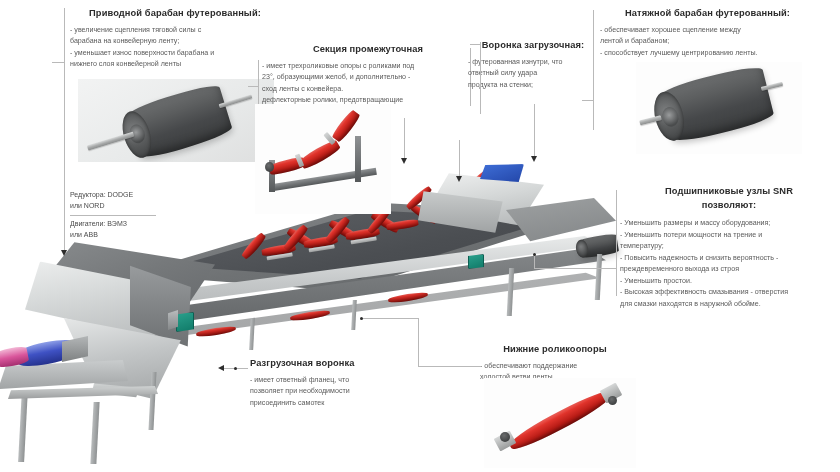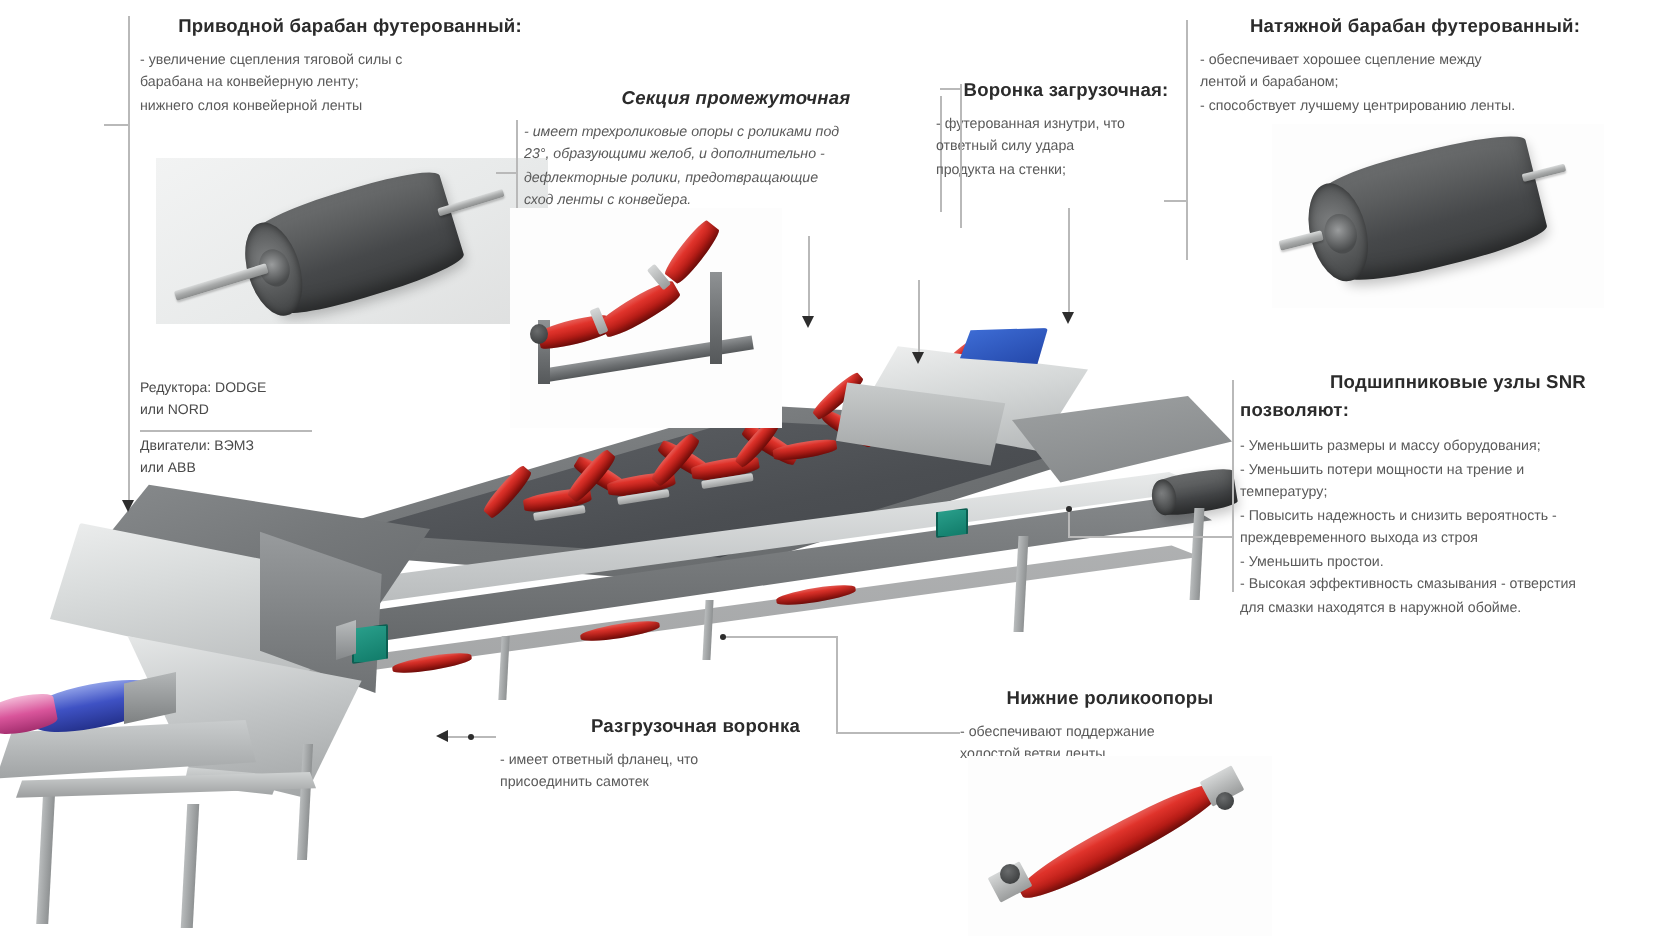--- a/index.html
+++ b/index.html
@@ -20,21 +20,21 @@
   .callout{position:absolute;}
   .callout .c-title{
     font-size:9.3px;
     font-weight:bold;
     color:#2b2b2b;
     letter-spacing:.1px;
     line-height:1.25;
     margin:0 0 5px 0;
     text-align:center;
   }
-  .callout .c-title.left{text-align:left;}
+  .callout .c-title.left{text-align:center;}
   .callout .c-body{
     font-size:7.1px;
     line-height:1.62;
     color:#5a5a5a;
     margin:0;
   }
   .callout .c-body div{white-space:nowrap;}
 
   
   .rule{position:absolute;background:#b9b9b9;}
@@ -212,20 +212,21 @@
 
     <div class="leg" style="left:250px;top:168px;width:4px;height:32px;transform:skewX(-3deg);"></div>
     <div class="leg" style="left:352px;top:150px;width:4px;height:30px;transform:skewX(-3deg);"></div>
   </div>
 
   <div class="callout" style="left:70px;top:8px;width:210px;">
     <div class="c-title">Приводной барабан футерованный:</div>
     <div class="c-body">
       <div>- увеличение сцепления тяговой силы с</div>
       <div>барабана на конвейерную ленту;</div>
+      <div>- уменьшает износ поверхности барабана и</div>
       <div>нижнего слоя конвейерной ленты</div>
     </div>
   </div>
 
   <div class="photo pale" style="left:78px;top:79px;width:196px;height:83px;">
     <div class="drum-wrap" style="left:36px;top:14px;width:128px;height:58px;transform:rotate(-17deg);">
       <div class="drum-body" style="left:18px;top:2px;width:96px;height:54px;"></div>
       <div class="drum-cap" style="left:8px;top:5px;width:26px;height:48px;"></div>
       <div class="drum-hub" style="left:14px;top:19px;width:15px;height:19px;"></div>
       <div class="shaft" style="left:-30px;top:25px;width:48px;height:5px;"></div>
@@ -244,27 +245,27 @@
       <div>Редуктора: DODGE</div>
       <div>или NORD</div>
     </div>
     <div class="rule h" style="left:0;top:25px;width:86px;"></div>
     <div style="font-size:7px;line-height:1.5;color:#4a4a4a;margin-top:8px;">
       <div>Двигатели: ВЭМЗ</div>
       <div>или ABB</div>
     </div>
   </div>
 
-  <div class="callout" style="left:262px;top:44px;width:212px;font-style:italic;">
+  <div class="callout" style="left:262px;top:44px;width:212px;">
     <div class="c-title">Секция промежуточная</div>
     <div class="c-body">
       <div>- имеет трехроликовые опоры с роликами под</div>
       <div>23°, образующими желоб, и дополнительно -</div>
+      <div>сход ленты с конвейера.</div>
       <div>дефлекторные ролики, предотвращающие</div>
-      <div>сход ленты с конвейера.</div>
     </div>
   </div>
   <div class="rule v" style="left:470px;top:48px;height:58px;"></div>
   <div class="rule v" style="left:258px;top:60px;height:48px;"></div>
   <div class="rule h" style="left:248px;top:86px;width:11px;"></div>
 
   <div class="photo white" style="left:255px;top:104px;width:136px;height:110px;">
     <div class="frame-bar" style="left:16px;top:72px;width:106px;height:7px;transform:rotate(-9deg);"></div>
     <div class="frame-bar" style="left:14px;top:56px;width:6px;height:32px;"></div>
     <div class="frame-bar" style="left:100px;top:32px;width:6px;height:46px;"></div>
@@ -325,23 +326,24 @@
       <div>для смазки находятся в наружной обойме.</div>
     </div>
   </div>
   <div class="rule v" style="left:616px;top:190px;height:106px;"></div>
   <div class="rule h" style="left:604px;top:268px;width:13px;"></div>
   <div class="rule h" style="left:534px;top:268px;width:72px;"></div>
   <div class="rule v" style="left:534px;top:256px;height:13px;"></div>
   <div class="dot" style="left:533px;top:253px;"></div>
 
   <div class="callout" style="left:250px;top:358px;width:150px;">
-    <div class="c-title left" style="text-align:right;">Разгрузочная воронка</div>
+    <div class="c-title left" style="text-align:left;">Разгрузочная воронка</div>
     <div class="c-body">
       <div>- имеет ответный фланец, что</div>
+      <div>позволяет при необходимости</div>
       <div>присоединить самотек</div>
     </div>
   </div>
   <div class="rule h" style="left:248px;top:368px;width:0px;"></div>
   <div class="rule h" style="left:224px;top:368px;width:24px;"></div>
   <div class="arrow-l" style="left:218px;top:365px;"></div>
   <div class="dot" style="left:234px;top:367px;"></div>
 
   <div class="callout" style="left:480px;top:344px;width:150px;">
     <div class="c-title">Нижние роликоопоры</div>

